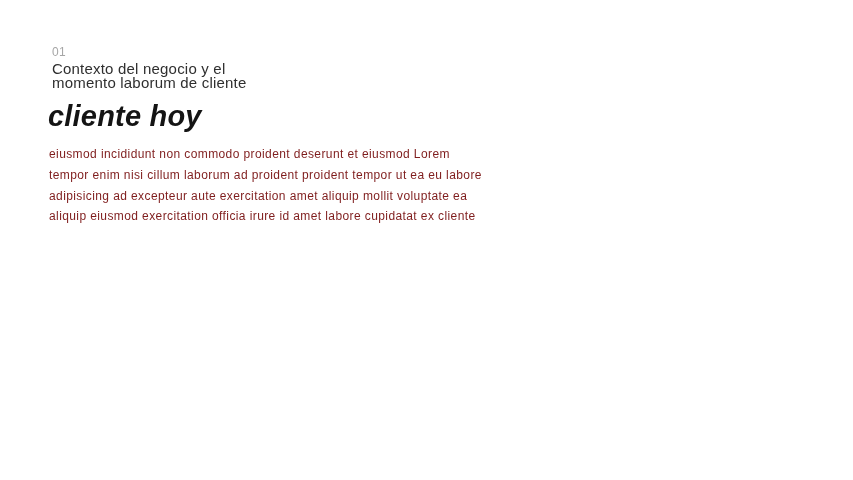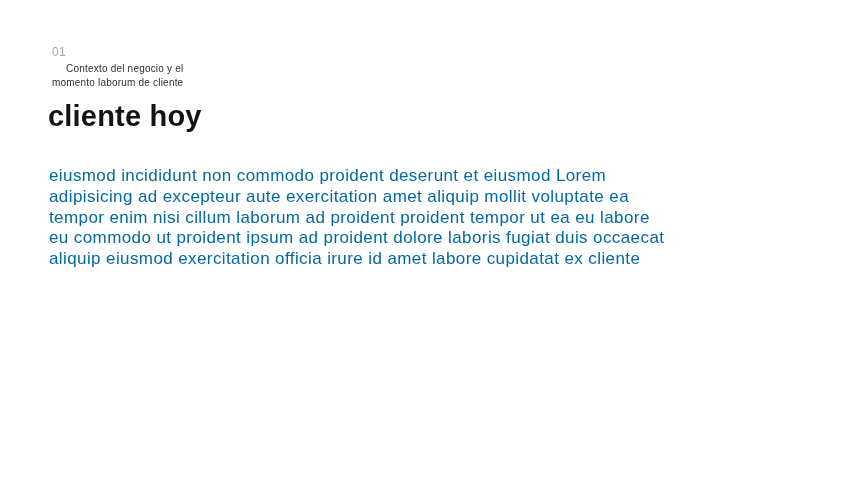--- a/index.html
+++ b/index.html
@@ -21,44 +21,44 @@
     }
     .kicker-number {
       font-size: 12px;
       line-height: 14px;
       color: #a6a6a6;
       font-weight: 400;
       letter-spacing: 0.3px;
     }
     .kicker-subtitle {
       margin-top: 3px;
-      font-size: 10px;
+      font-size: 15px;
       line-height: 13.5px;
       color: #2f2f2f;
       font-weight: 400;
       letter-spacing: 0.2px;
-      text-align: right;
     }
     .title {
       position: absolute;
       left: 48px;
       top: 100px;
       font-size: 29px;
       line-height: 32px;
       font-weight: 800;
       color: #141414;
       letter-spacing: 0.2px;
+      font-style: italic;
     }
     .body-text {
       position: absolute;
       left: 49px;
-      top: 166px;
-      font-size: 17px;
+      top: 144px;
+      font-size: 12px;
       line-height: 20.8px;
-      color: #0369a1;
+      color: #7f1d1d;
       font-weight: 400;
       letter-spacing: 0.4px;
       white-space: nowrap;
     }
   </style>
 </head>
 <body>
 
 <div class="slide">
 
@@ -67,19 +67,18 @@
     <div class="kicker-subtitle">
       <div>Contexto del negocio y el</div>
       <div>momento laborum de cliente</div>
     </div>
   </div>
 
   <h1 class="title">cliente hoy</h1>
 
   <div class="body-text">
     <div>eiusmod incididunt non commodo proident deserunt et eiusmod Lorem</div>
+    <div>tempor enim nisi cillum laborum ad proident proident tempor ut ea eu labore</div>
     <div>adipisicing ad excepteur aute exercitation amet aliquip mollit voluptate ea</div>
-    <div>tempor enim nisi cillum laborum ad proident proident tempor ut ea eu labore</div>
-    <div>eu commodo ut proident ipsum ad proident dolore laboris fugiat duis occaecat</div>
     <div>aliquip eiusmod exercitation officia irure id amet labore cupidatat ex cliente</div>
   </div>
 
 </div>
 
 </body></html>

